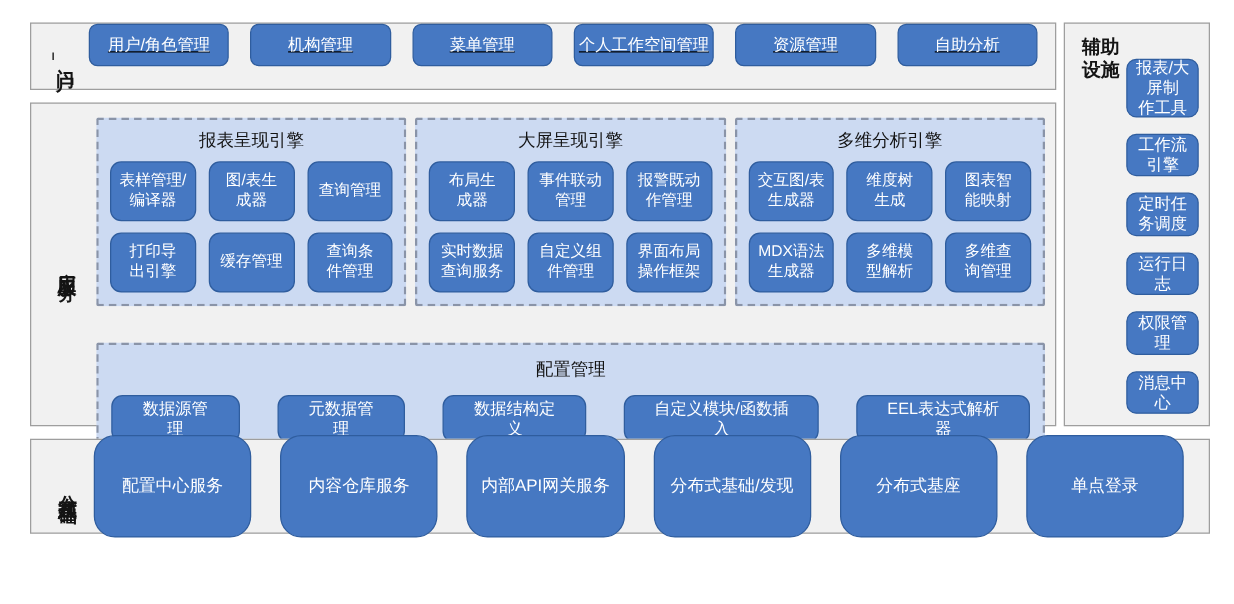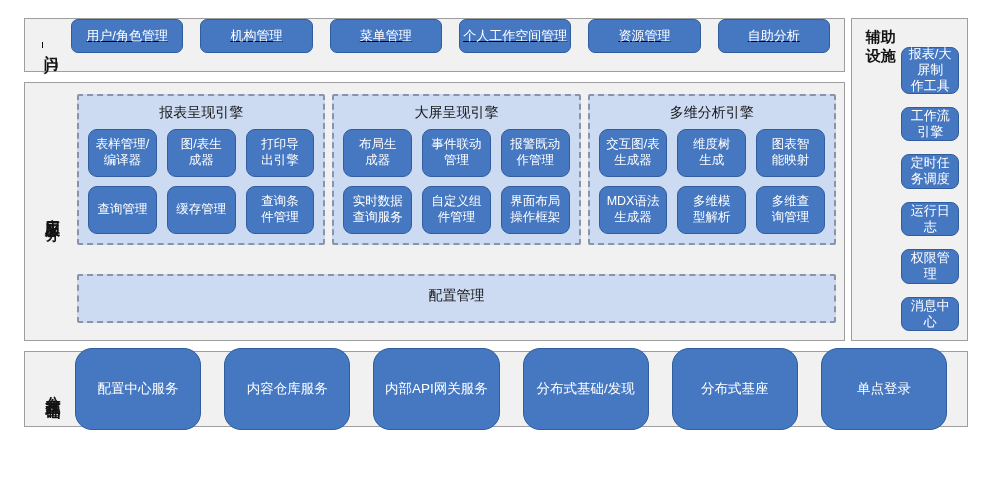--- a/index.html
+++ b/index.html
@@ -112,24 +112,24 @@
       <div class="dash-panel engine-group">
         <div class="group-title">报表呈现引擎</div>
         <div class="engine-grid">
 
             <div class="blk">表样管理/
 编译器</div>
 
             <div class="blk">图/表生
 成器</div>
 
+            <div class="blk">查询管理</div>
+
             <div class="blk">打印导
 出引擎</div>
-
-            <div class="blk">查询管理</div>
 
             <div class="blk">缓存管理</div>
 
             <div class="blk">查询条
 件管理</div>
           </div>
       </div>
       <div class="dash-panel engine-group">
         <div class="group-title">大屏呈现引擎</div>
         <div class="engine-grid">
@@ -172,20 +172,32 @@
             <div class="blk">多维模
 型解析</div>
 
             <div class="blk">多维查
 询管理</div>
           </div>
       </div>
     </div>
     <div class="dash-panel config-group">
       <div class="group-title">配置管理</div>
+      <div class="config-items">
+
+          <div class="blk">数据源管理</div>
+
+          <div class="blk">元数据管理</div>
+
+          <div class="blk">数据结构定义</div>
+
+          <div class="blk">自定义模块/函数插入</div>
+
+          <div class="blk">EEL表达式解析器</div>
+        </div>
     </div>
   </div>
 </div>
 
 <div class="section sec-aux">
   <div class="aux-title">辅助设施</div>
   <div class="aux-items">
 
       <div class="blk">报表/大屏制
 作工具</div>

